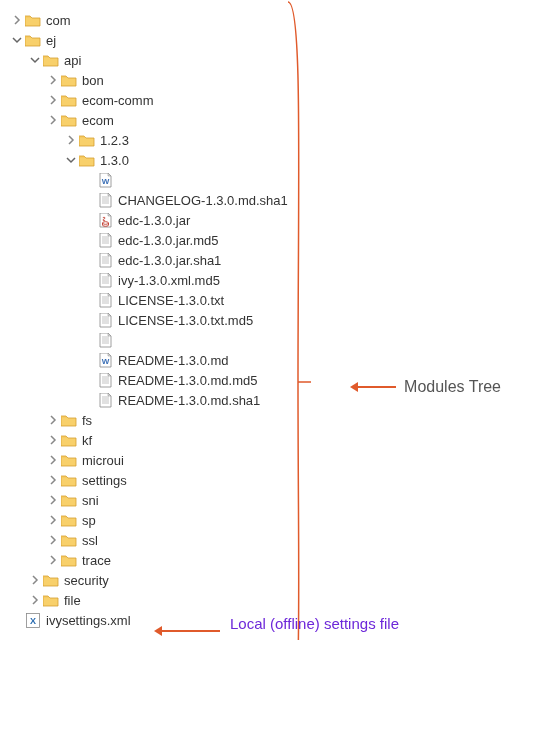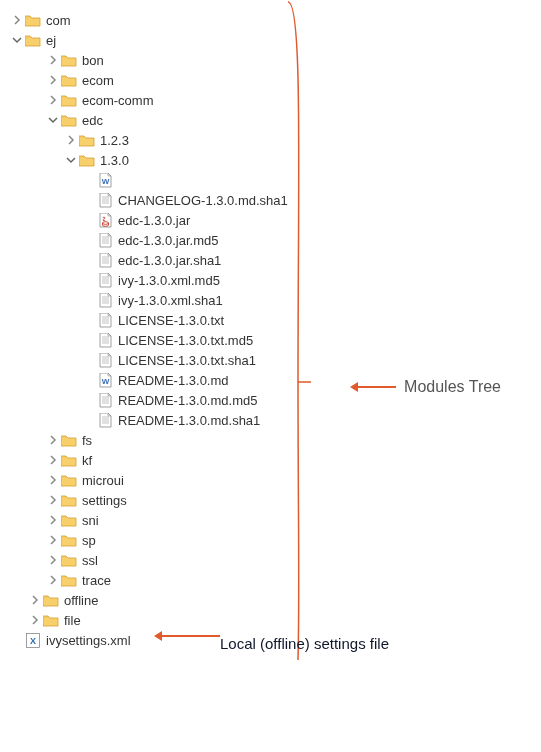--- a/index.html
+++ b/index.html
@@ -89,22 +89,23 @@
     left:-6px; top:-4px;
     border-right:8px solid #e05a2b;
     border-top:5px solid transparent;
     border-bottom:5px solid transparent;
   }
   .anno-settings {
     position: absolute;
     left: 160px;
     bottom: 8px;
     display: flex;
-    align-items: flex-start;
-    color: #0f172a;
+    align-items: flex-end;
+    gap: 10px;
+    color: #6d28d9;
     font-size: 15px;
   }
   .anno-settings .arrow-line {
     width: 60px;
     height: 2px;
     background: #e05a2b;
     position: relative;
   }
   .anno-settings .arrow-line::before {
     content:"";
@@ -177,20 +178,34 @@
       </span>
       <span class="icon">
         <svg viewBox="0 0 16 14" class="folder-svg">
           <use href="#folder-icon"></use>
         </svg>
       </span>
       <span class="label">ej</span>
     </div>
     <div class="row">
       <span class="indent"></span>
+      <span class="arrow">
+        <svg width="10" height="10" viewBox="0 0 10 10">
+          <path d="M1 3 L5 7 L9 3" fill="none" stroke="#666" stroke-width="1.5"></path>
+        </svg>
+      </span>
+      <span class="icon">
+        <svg viewBox="0 0 16 14" class="folder-svg">
+          <use href="#folder-icon"></use>
+        </svg>
+      </span>
+      <span class="label">api</span>
+    </div>
+    <div class="row">
+      <span class="indent"></span>
       <span class="indent"></span>
       <span class="arrow">
         <svg width="10" height="10" viewBox="0 0 10 10">
           <path d="M3 1 L7 5 L3 9" fill="none" stroke="#888" stroke-width="1.5"></path>
         </svg>
       </span>
       <span class="icon">
         <svg viewBox="0 0 16 14" class="folder-svg">
           <use href="#folder-icon"></use>
         </svg>
@@ -203,82 +218,67 @@
       <span class="arrow">
         <svg width="10" height="10" viewBox="0 0 10 10">
           <path d="M3 1 L7 5 L3 9" fill="none" stroke="#888" stroke-width="1.5"></path>
         </svg>
       </span>
       <span class="icon">
         <svg viewBox="0 0 16 14" class="folder-svg">
           <use href="#folder-icon"></use>
         </svg>
       </span>
+      <span class="label">ecom-comm</span>
+    </div>
+    <div class="row">
+      <span class="indent"></span>
+      <span class="indent"></span>
+      <span class="arrow">
+        <svg width="10" height="10" viewBox="0 0 10 10">
+          <path d="M3 1 L7 5 L3 9" fill="none" stroke="#888" stroke-width="1.5"></path>
+        </svg>
+      </span>
+      <span class="icon">
+        <svg viewBox="0 0 16 14" class="folder-svg">
+          <use href="#folder-icon"></use>
+        </svg>
+      </span>
       <span class="label">ecom</span>
     </div>
     <div class="row">
       <span class="indent"></span>
       <span class="indent"></span>
-      <span class="arrow">
-        <svg width="10" height="10" viewBox="0 0 10 10">
-          <path d="M3 1 L7 5 L3 9" fill="none" stroke="#888" stroke-width="1.5"></path>
-        </svg>
-      </span>
-      <span class="icon">
-        <svg viewBox="0 0 16 14" class="folder-svg">
-          <use href="#folder-icon"></use>
-        </svg>
-      </span>
-      <span class="label">ecom-comm</span>
-    </div>
-    <div class="row">
+      <span class="indent"></span>
+      <span class="arrow">
+        <svg width="10" height="10" viewBox="0 0 10 10">
+          <path d="M3 1 L7 5 L3 9" fill="none" stroke="#888" stroke-width="1.5"></path>
+        </svg>
+      </span>
+      <span class="icon">
+        <svg viewBox="0 0 16 14" class="folder-svg">
+          <use href="#folder-icon"></use>
+        </svg>
+      </span>
+      <span class="label">1.2.3</span>
+    </div>
+    <div class="row">
+      <span class="indent"></span>
       <span class="indent"></span>
       <span class="indent"></span>
       <span class="arrow">
         <svg width="10" height="10" viewBox="0 0 10 10">
           <path d="M1 3 L5 7 L9 3" fill="none" stroke="#666" stroke-width="1.5"></path>
         </svg>
       </span>
       <span class="icon">
         <svg viewBox="0 0 16 14" class="folder-svg">
           <use href="#folder-icon"></use>
         </svg>
       </span>
-      <span class="label">edc</span>
-    </div>
-    <div class="row">
-      <span class="indent"></span>
-      <span class="indent"></span>
-      <span class="indent"></span>
-      <span class="arrow">
-        <svg width="10" height="10" viewBox="0 0 10 10">
-          <path d="M3 1 L7 5 L3 9" fill="none" stroke="#888" stroke-width="1.5"></path>
-        </svg>
-      </span>
-      <span class="icon">
-        <svg viewBox="0 0 16 14" class="folder-svg">
-          <use href="#folder-icon"></use>
-        </svg>
-      </span>
-      <span class="label">1.2.3</span>
-    </div>
-    <div class="row">
-      <span class="indent"></span>
-      <span class="indent"></span>
-      <span class="indent"></span>
-      <span class="arrow">
-        <svg width="10" height="10" viewBox="0 0 10 10">
-          <path d="M1 3 L5 7 L9 3" fill="none" stroke="#666" stroke-width="1.5"></path>
-        </svg>
-      </span>
-      <span class="icon">
-        <svg viewBox="0 0 16 14" class="folder-svg">
-          <use href="#folder-icon"></use>
-        </svg>
-      </span>
       <span class="label">1.3.0</span>
     </div>
     <div class="row">
       <span class="indent"></span>
       <span class="indent"></span>
       <span class="indent"></span>
       <span class="indent"></span>
       <span class="arrow empty"></span>
       <span class="icon">
         <svg viewBox="0 0 13 15" class="file-svg">
@@ -355,33 +355,20 @@
       <span class="indent"></span>
       <span class="indent"></span>
       <span class="indent"></span>
       <span class="indent"></span>
       <span class="arrow empty"></span>
       <span class="icon">
         <svg viewBox="0 0 13 15" class="file-svg">
           <use href="#file-icon"></use>
         </svg>
       </span>
-      <span class="label">ivy-1.3.0.xml.sha1</span>
-    </div>
-    <div class="row">
-      <span class="indent"></span>
-      <span class="indent"></span>
-      <span class="indent"></span>
-      <span class="indent"></span>
-      <span class="arrow empty"></span>
-      <span class="icon">
-        <svg viewBox="0 0 13 15" class="file-svg">
-          <use href="#file-icon"></use>
-        </svg>
-      </span>
       <span class="label">LICENSE-1.3.0.txt</span>
     </div>
     <div class="row">
       <span class="indent"></span>
       <span class="indent"></span>
       <span class="indent"></span>
       <span class="indent"></span>
       <span class="arrow empty"></span>
       <span class="icon">
         <svg viewBox="0 0 13 15" class="file-svg">
@@ -394,21 +381,20 @@
       <span class="indent"></span>
       <span class="indent"></span>
       <span class="indent"></span>
       <span class="indent"></span>
       <span class="arrow empty"></span>
       <span class="icon">
         <svg viewBox="0 0 13 15" class="file-svg">
           <use href="#file-icon"></use>
         </svg>
       </span>
-      <span class="label">LICENSE-1.3.0.txt.sha1</span>
     </div>
     <div class="row">
       <span class="indent"></span>
       <span class="indent"></span>
       <span class="indent"></span>
       <span class="indent"></span>
       <span class="arrow empty"></span>
       <span class="icon">
         <svg viewBox="0 0 13 15" class="file-svg">
           <use href="#word-icon"></use>
@@ -567,21 +553,21 @@
       <span class="arrow">
         <svg width="10" height="10" viewBox="0 0 10 10">
           <path d="M3 1 L7 5 L3 9" fill="none" stroke="#888" stroke-width="1.5"></path>
         </svg>
       </span>
       <span class="icon">
         <svg viewBox="0 0 16 14" class="folder-svg">
           <use href="#folder-icon"></use>
         </svg>
       </span>
-      <span class="label">offline</span>
+      <span class="label">security</span>
     </div>
     <div class="row">
       <span class="indent"></span>
       <span class="arrow">
         <svg width="10" height="10" viewBox="0 0 10 10">
           <path d="M3 1 L7 5 L3 9" fill="none" stroke="#888" stroke-width="1.5"></path>
         </svg>
       </span>
       <span class="icon">
         <svg viewBox="0 0 16 14" class="folder-svg">

